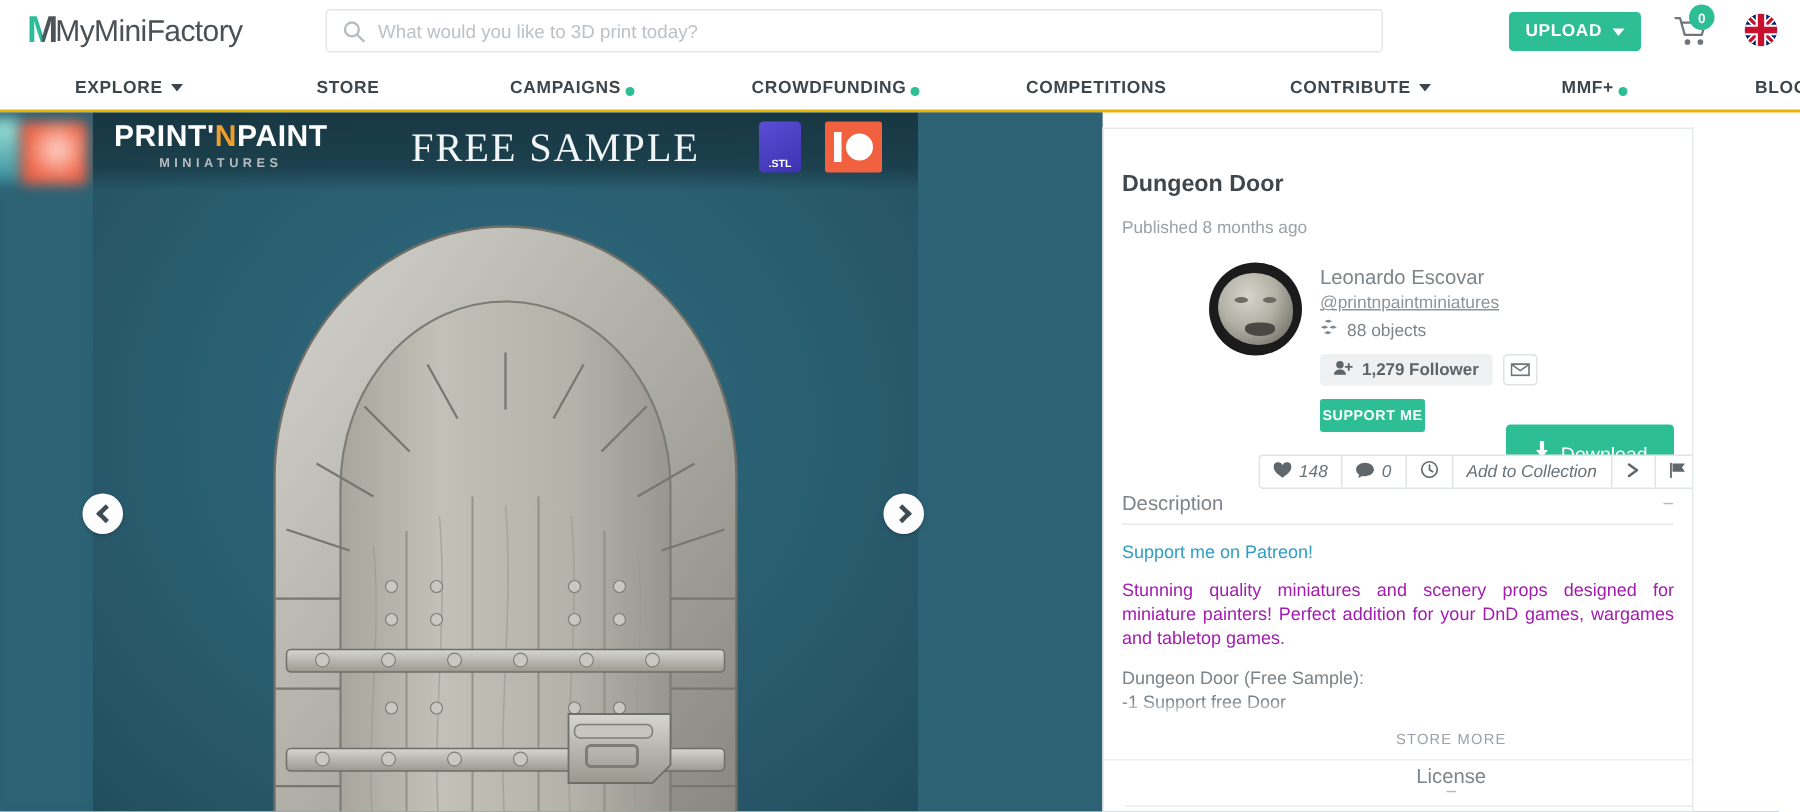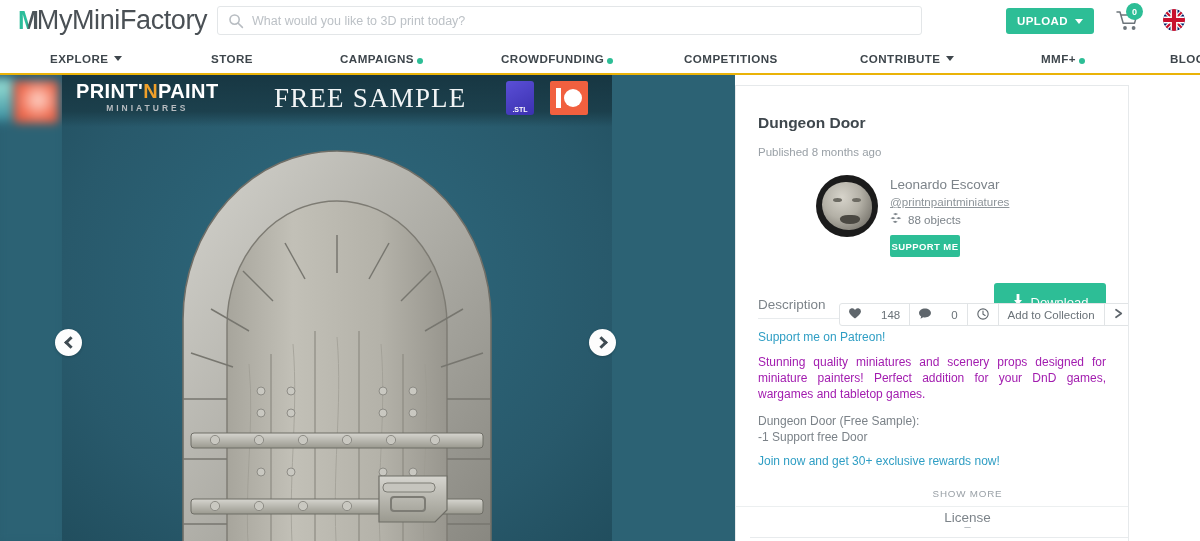--- a/index.html
+++ b/index.html
@@ -17,21 +17,21 @@
     background: #fff; display: flex; align-items: center;
   }
   .brand { display: flex; align-items: center; margin-left: 18px; height: 41px; }
   .brand-m {
     font-size: 25px; font-weight: bold; letter-spacing: -1px;
     background: linear-gradient(90deg,#2bbd9a 0%, #2bbd9a 45%, #4c5459 55%);
     -webkit-background-clip: text; background-clip: text; color: transparent;
     line-height: 1;
   }
   .brand-txt {
-    font-size: 27px; color: #4a5055; letter-spacing: -0.4px; line-height: 1;
+    font-size: 20px; color: #4a5055; letter-spacing: -0.4px; line-height: 1;
     font-weight: 400; margin-left: -1px;
   }
 
   .searchwrap {
     position: absolute; left: 217px; top: 6px; width: 705px; height: 29px;
     border: 1px solid #e3e6e8; border-radius: 3px; background: #fff;
     display: flex; align-items: center;
   }
   .search-icon { width: 16px; height: 16px; margin-left: 10px; flex: 0 0 auto; color: #b8bdc2; }
   .search-input {
@@ -143,21 +143,21 @@
   .arrow-left { left: 55px; }
   .arrow-right { left: 589px; }
   .chev { width: 9px; height: 9px; border-top: 3px solid #3f4b52; border-right: 3px solid #3f4b52; }
   .chev-l { transform: rotate(-135deg); margin-left: 3px; }
   .chev-r { transform: rotate(45deg); margin-right: 3px; }
 
   
   .panel {
     position: absolute; left: 735px; top: 85px; width: 394px; height: 456px;
     background: #fff; border: 1px solid #e6e9eb; border-bottom: 0;
-    padding: 0 22px; overflow: hidden;
+    padding: 0 12px; overflow: hidden;
   }
   .prod-title { margin-top: 28px; font-size: 15.5px; font-weight: bold; color: #3f474d; }
   .prod-pub { margin-top: 14px; font-size: 11.5px; color: #9aa1a7; }
 
   .author-row { display: flex; margin-top: 17px; position: relative; }
   .avatar {
     width: 62px; height: 62px; border-radius: 50%; overflow: hidden;
     background: #1b1b1b; flex: 0 0 auto; margin-left: 58px; position: relative;
   }
   .avatar-face {
@@ -194,23 +194,23 @@
     font-size: 13px; display: flex; align-items: center; justify-content: center; gap: 7px;
     cursor: pointer; font-family: "Liberation Sans", sans-serif;
   }
 
   .action-bar {
     position: absolute; left: 103px; top: 217px;
     display: flex; height: 23px; border: 1px solid #e1e4e6; border-radius: 3px;
     overflow: hidden; background: #fff;
   }
   .act {
-    display: flex; align-items: center; justify-content: center; gap: 20px;
+    display: flex; align-items: center; justify-content: center; gap: 5px;
     padding: 0 9px; font-size: 11.5px; color: #6a7278;
-    border-right: 1px solid #e1e4e6; cursor: pointer; white-space: nowrap;
+    border-right: 1px solid #e1e4e6; cursor: pointer; white-space: nowrap; font-style: italic;
   }
   .act:last-child { border-right: 0; }
 
   .sec-head {
     margin-top: 12px; padding-bottom: 6px; border-bottom: 1px solid #e8ebed;
     font-size: 13.5px; color: #7d848a; display: flex; justify-content: space-between; align-items: center;
   }
   .sec-minus { color: #b4babe; font-size: 13px; line-height: 0.4; }
   .desc-link { margin-top: 11px; font-size: 12px; color: #2f9ec4; cursor: pointer; }
   .desc-p { margin-top: 10px; font-size: 12px; color: #a21caf; line-height: 16px; text-align: justify; }
@@ -463,20 +463,40 @@
             <svg viewBox="0 0 14 12" width="13" height="11" fill="#7d848a">
               <path d="M3.2 1.2 L6 0 L8.8 1.2 L6 2.4 Z"></path>
                 <path d="M0.4 5.6 L3.2 4.4 L6 5.6 L3.2 6.8 Z"></path>
               <path d="M6.6 5.6 L9.4 4.4 L12.2 5.6 L9.4 6.8 Z"></path>
               <path d="M2.8 9.6 L5.6 8.4 L8.4 9.6 L5.6 10.8 Z"></path>
             </svg>
           </span>
           <span>88 objects</span>
         </div>
 
+        <div class="follow-row">
+          <div class="follow-pill">
+            <span>
+              <svg viewBox="0 0 14 12" width="13" height="11" fill="#5d656b">
+                <circle cx="4.6" cy="3.4" r="2.7"></circle>
+                <path d="M0.2 10.8 c0-2.5 2-3.9 4.4-3.9 s4.4 1.4 4.4 3.9 z"></path>
+                <path d="M11 2.8 v4.4 M8.8 5 h4.4" stroke="#5d656b" stroke-width="1.4" fill="none" stroke-linecap="round"></path>
+              </svg>
+            </span>
+            <span>1,279 Follower</span>
+          </div>
+          <div class="mail-btn">
+            <span>
+              <svg viewBox="0 0 14 10" width="13" height="9" fill="#6d757b">
+                <path d="M0.5 0.8 h13 v8.4 h-13 z" fill="none" stroke="#6d757b" stroke-width="1.2"></path>
+                <path d="M0.8 1.2 L7 5.6 L13.2 1.2" fill="none" stroke="#6d757b" stroke-width="1.2"></path>
+              </svg>
+            </span>
+          </div>
+        </div>
 
         <button class="support-btn">SUPPORT ME</button>
       </div>
 
       <button class="dl-btn">
         <span>
           <svg viewBox="0 0 12 13" width="12" height="13" fill="#fff">
             <path d="M4.6 0 h2.8 v6 h2.6 L6 11 L2 6 h2.6 z"></path>
               <rect x="1" y="11.6" width="10" height="1.3"></rect>
           </svg>
@@ -534,21 +554,21 @@
       <span>Description</span>
       <span class="sec-minus">−</span>
     </div>
     <div class="desc-link">Support me on Patreon!</div>
     <div class="desc-p">Stunning quality miniatures and scenery props designed for miniature painters! Perfect addition for your DnD games, wargames and tabletop games.</div>
     <div class="desc-p2">Dungeon Door (Free Sample):</div>
     <div class="desc-p2" style="margin-top:1px">-1 Support free Door</div>
     <div class="desc-link2">Join now and get 30+ exclusive rewards now!</div>
 
     <div class="panel-fade"></div>
-    <div class="show-more">SHOW MORE</div>
+    <div class="show-more">STORE MORE</div>
 
     <div class="license-head">
       <span>License</span>
       <span class="sec-minus">−</span>
     </div>
   </div>
 
 </div>
 
 </body></html>

